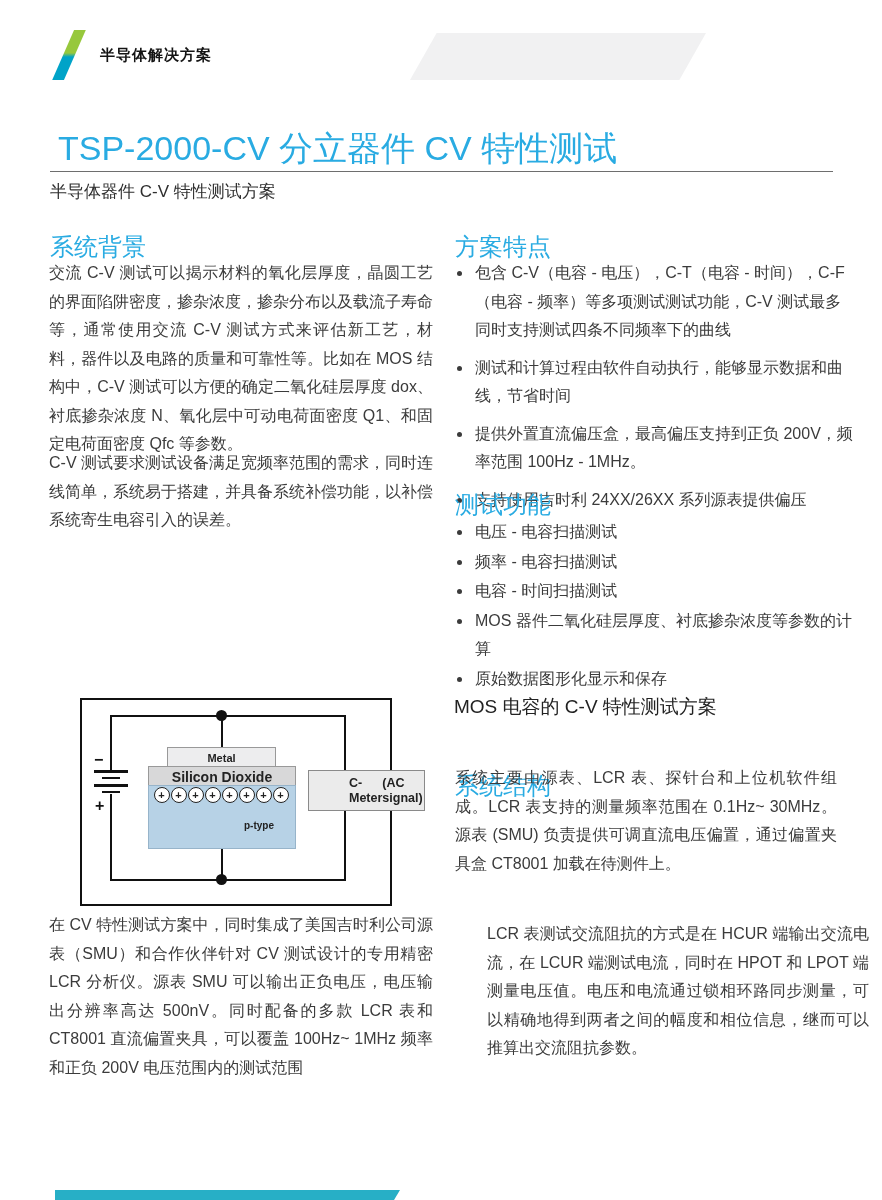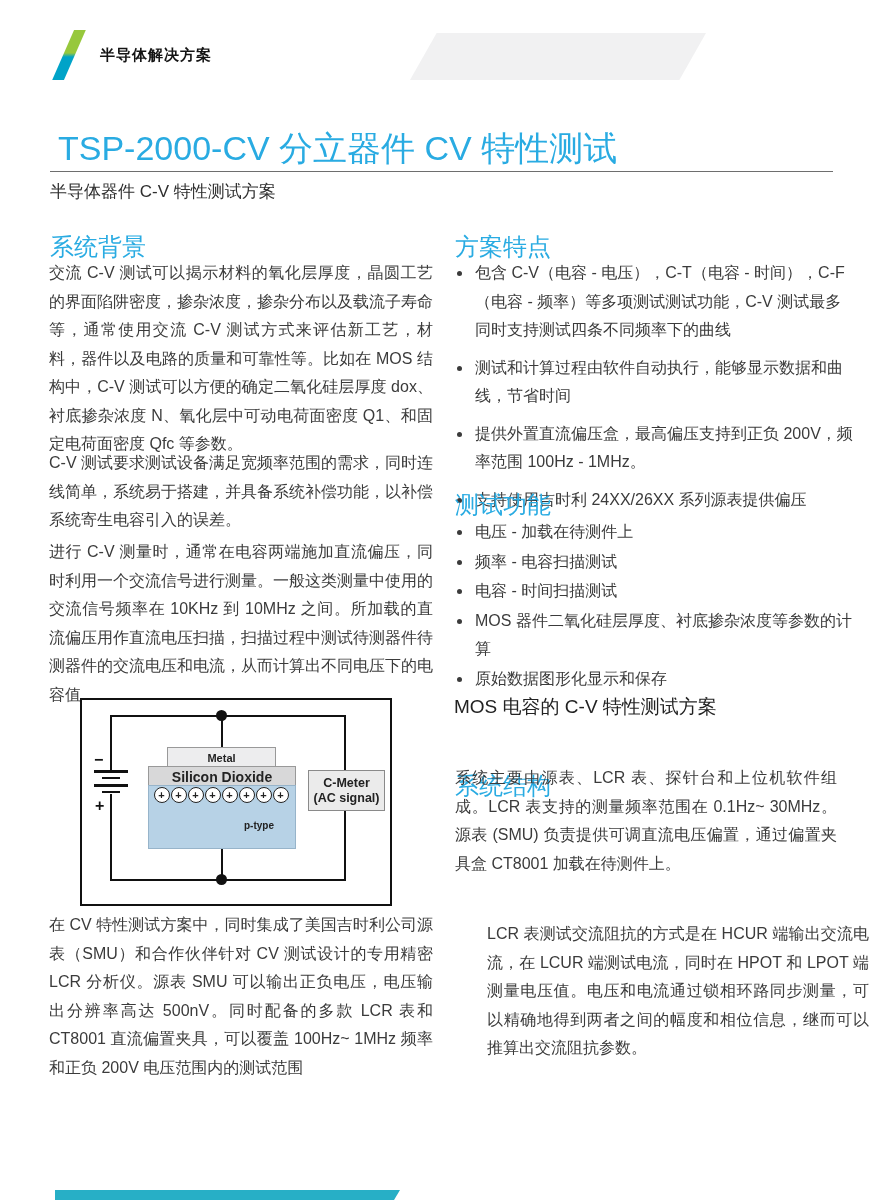--- a/index.html
+++ b/index.html
@@ -49,21 +49,21 @@
   .dbox{position:absolute;display:flex;align-items:center;justify-content:center;
         font-weight:700;color:#222;border:1px solid #999;}
   .box-metal{left:85px;top:47px;width:107px;height:19px;background:#ededee;font-size:11px;}
   .box-sio2{left:66px;top:66px;width:146px;height:19px;background:#d8d8d9;font-size:14px;}
   .box-ptype{left:66px;top:85px;width:146px;height:62px;background:#b7d2e6;border:1px solid #97b4ca;}
   .charges{position:absolute;left:66px;top:87px;width:146px;display:flex;justify-content:center;gap:1px;}
   .charge{width:14px;height:14px;border:1.5px solid #222;border-radius:50%;background:#fff;
           display:flex;align-items:center;justify-content:center;font-size:11px;font-weight:700;color:#222;line-height:1;}
   .label-ptype{position:absolute;left:66px;top:120px;width:126px;text-align:right;font-size:10px;font-weight:700;color:#222;}
   .box-cmeter{left:226px;top:70px;width:75px;height:39px;background:#ebebeb;border:1.5px solid #8a8a8a;
-              flex-direction:column;font-size:12.5px;line-height:15px;}
+              flex-direction:row;font-size:12.5px;line-height:15px;padding-left:40px;}
   
   #h-feat{left:455px;top:231px;}
   #list-feat{position:absolute;left:455px;top:259px;width:382px;font-size:16px;line-height:28.5px;}
   #h-func{left:455px;top:489px;}
   #list-func{position:absolute;left:455px;top:518px;width:382px;font-size:16px;line-height:28.5px;}
   .mos-title{position:absolute;left:454px;top:694px;font-size:19px;color:#222;}
   #h-struct{left:455px;top:770px;}
   #p-st1{left:455px;top:764px;width:382px;}
   #p-st2{left:455px;top:920px;width:382px;margin-left:32px;}
   
@@ -79,21 +79,20 @@
   <div class="logo-slash"></div>
   <div class="brand-tag">半导体解决方案</div>
 
   <h1 class="title" style="margin:8px;">TSP-2000-CV 分立器件 CV 特性测试</h1>
   <div class="rule"></div>
   <div class="subtitle">半导体器件 C-V 特性测试方案</div>
 
   <div class="h2" id="h-bg">系统背景</div>
   <div class="body-block" id="p-bg1">交流 C-V 测试可以揭示材料的氧化层厚度，晶圆工艺的界面陷阱密度，掺杂浓度，掺杂分布以及载流子寿命等，通常使用交流 C-V 测试方式来评估新工艺，材料，器件以及电路的质量和可靠性等。比如在 MOS 结构中，C-V 测试可以方便的确定二氧化硅层厚度 dox、衬底掺杂浓度 N、氧化层中可动电荷面密度 Q1、和固定电荷面密度 Qfc 等参数。</div>
   <div class="body-block" id="p-bg2">C-V 测试要求测试设备满足宽频率范围的需求，同时连线简单，系统易于搭建，并具备系统补偿功能，以补偿系统寄生电容引入的误差。</div>
-  <div class="body-block" id="p-bg3">进行 C-V 测量时，通常在电容两端施加直流偏压，同时利用一个交流信号进行测量。一般这类测量中使用的交流信号频率在 10KHz 到 10MHz 之间。所加载的直流偏压用作直流电压扫描，扫描过程中测试待测器件待测器件的交流电压和电流，从而计算出不同电压下的电容值。</div>
 
   <div class="diagram">
     <div class="wire" style="left:28px;top:15px;width:236px;height:2px;"></div>
     <div class="wire" style="left:28px;top:179px;width:236px;height:2px;"></div>
     <div class="wire" style="left:28px;top:15px;width:2px;height:56px;"></div>
     <div class="wire" style="left:28px;top:94px;width:2px;height:87px;"></div>
     <div class="wire" style="left:262px;top:15px;width:2px;height:166px;"></div>
     <div class="wire" style="left:139px;top:15px;width:2px;height:33px;"></div>
     <div class="wire" style="left:139px;top:146px;width:2px;height:35px;"></div>
     <div class="node" style="left:134px;top:10px;"></div>
@@ -132,21 +131,21 @@
   <div class="h2" id="h-feat">方案特点</div>
   <ul class="blist" id="list-feat">
     <li>包含 C-V（电容 - 电压），C-T（电容 - 时间），C-F（电容 - 频率）等多项测试测试功能，C-V 测试最多同时支持测试四条不同频率下的曲线</li>
     <li>测试和计算过程由软件自动执行，能够显示数据和曲线，节省时间</li>
     <li>提供外置直流偏压盒，最高偏压支持到正负 200V，频率范围 100Hz - 1MHz。</li>
     <li>支持使用吉时利 24XX/26XX 系列源表提供偏压</li>
   </ul>
 
   <div class="h2" id="h-func">测试功能</div>
   <ul class="blist tight" id="list-func">
-    <li>电压 - 加载在待测件上</li>
+    <li>电压 - 电容扫描测试</li>
     <li>频率 - 电容扫描测试</li>
     <li>电容 - 时间扫描测试</li>
     <li>MOS 器件二氧化硅层厚度、衬底掺杂浓度等参数的计算</li>
     <li>原始数据图形化显示和保存</li>
   </ul>
 
   <div class="mos-title">MOS 电容的 C-V 特性测试方案</div>
 
   <div class="h2" id="h-struct">系统结构</div>
   <div class="body-block" id="p-st1">系统主要由源表、LCR 表、探针台和上位机软件组成。LCR 表支持的测量频率范围在 0.1Hz~ 30MHz。源表 (SMU) 负责提供可调直流电压偏置，通过偏置夹具盒 CT8001 加载在待测件上。</div>

